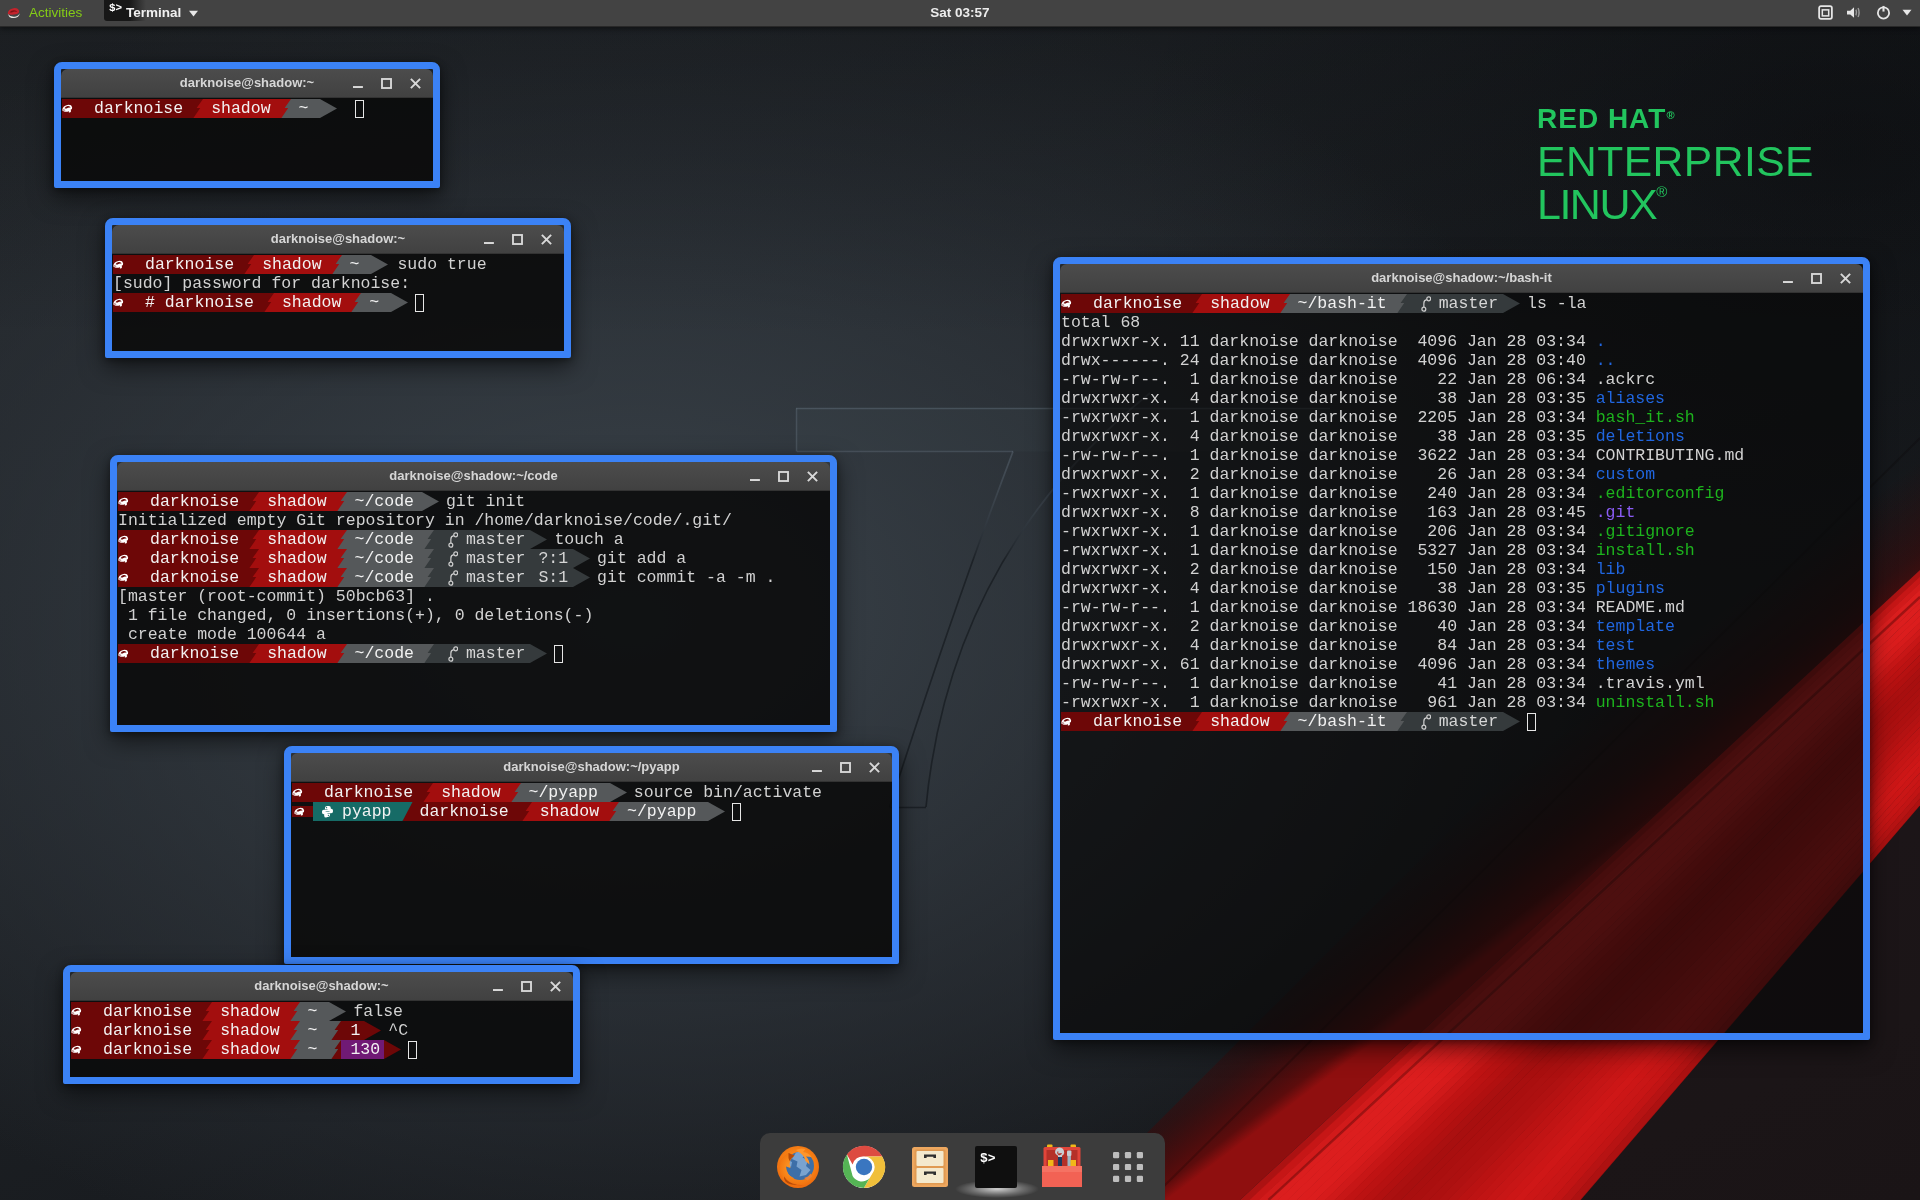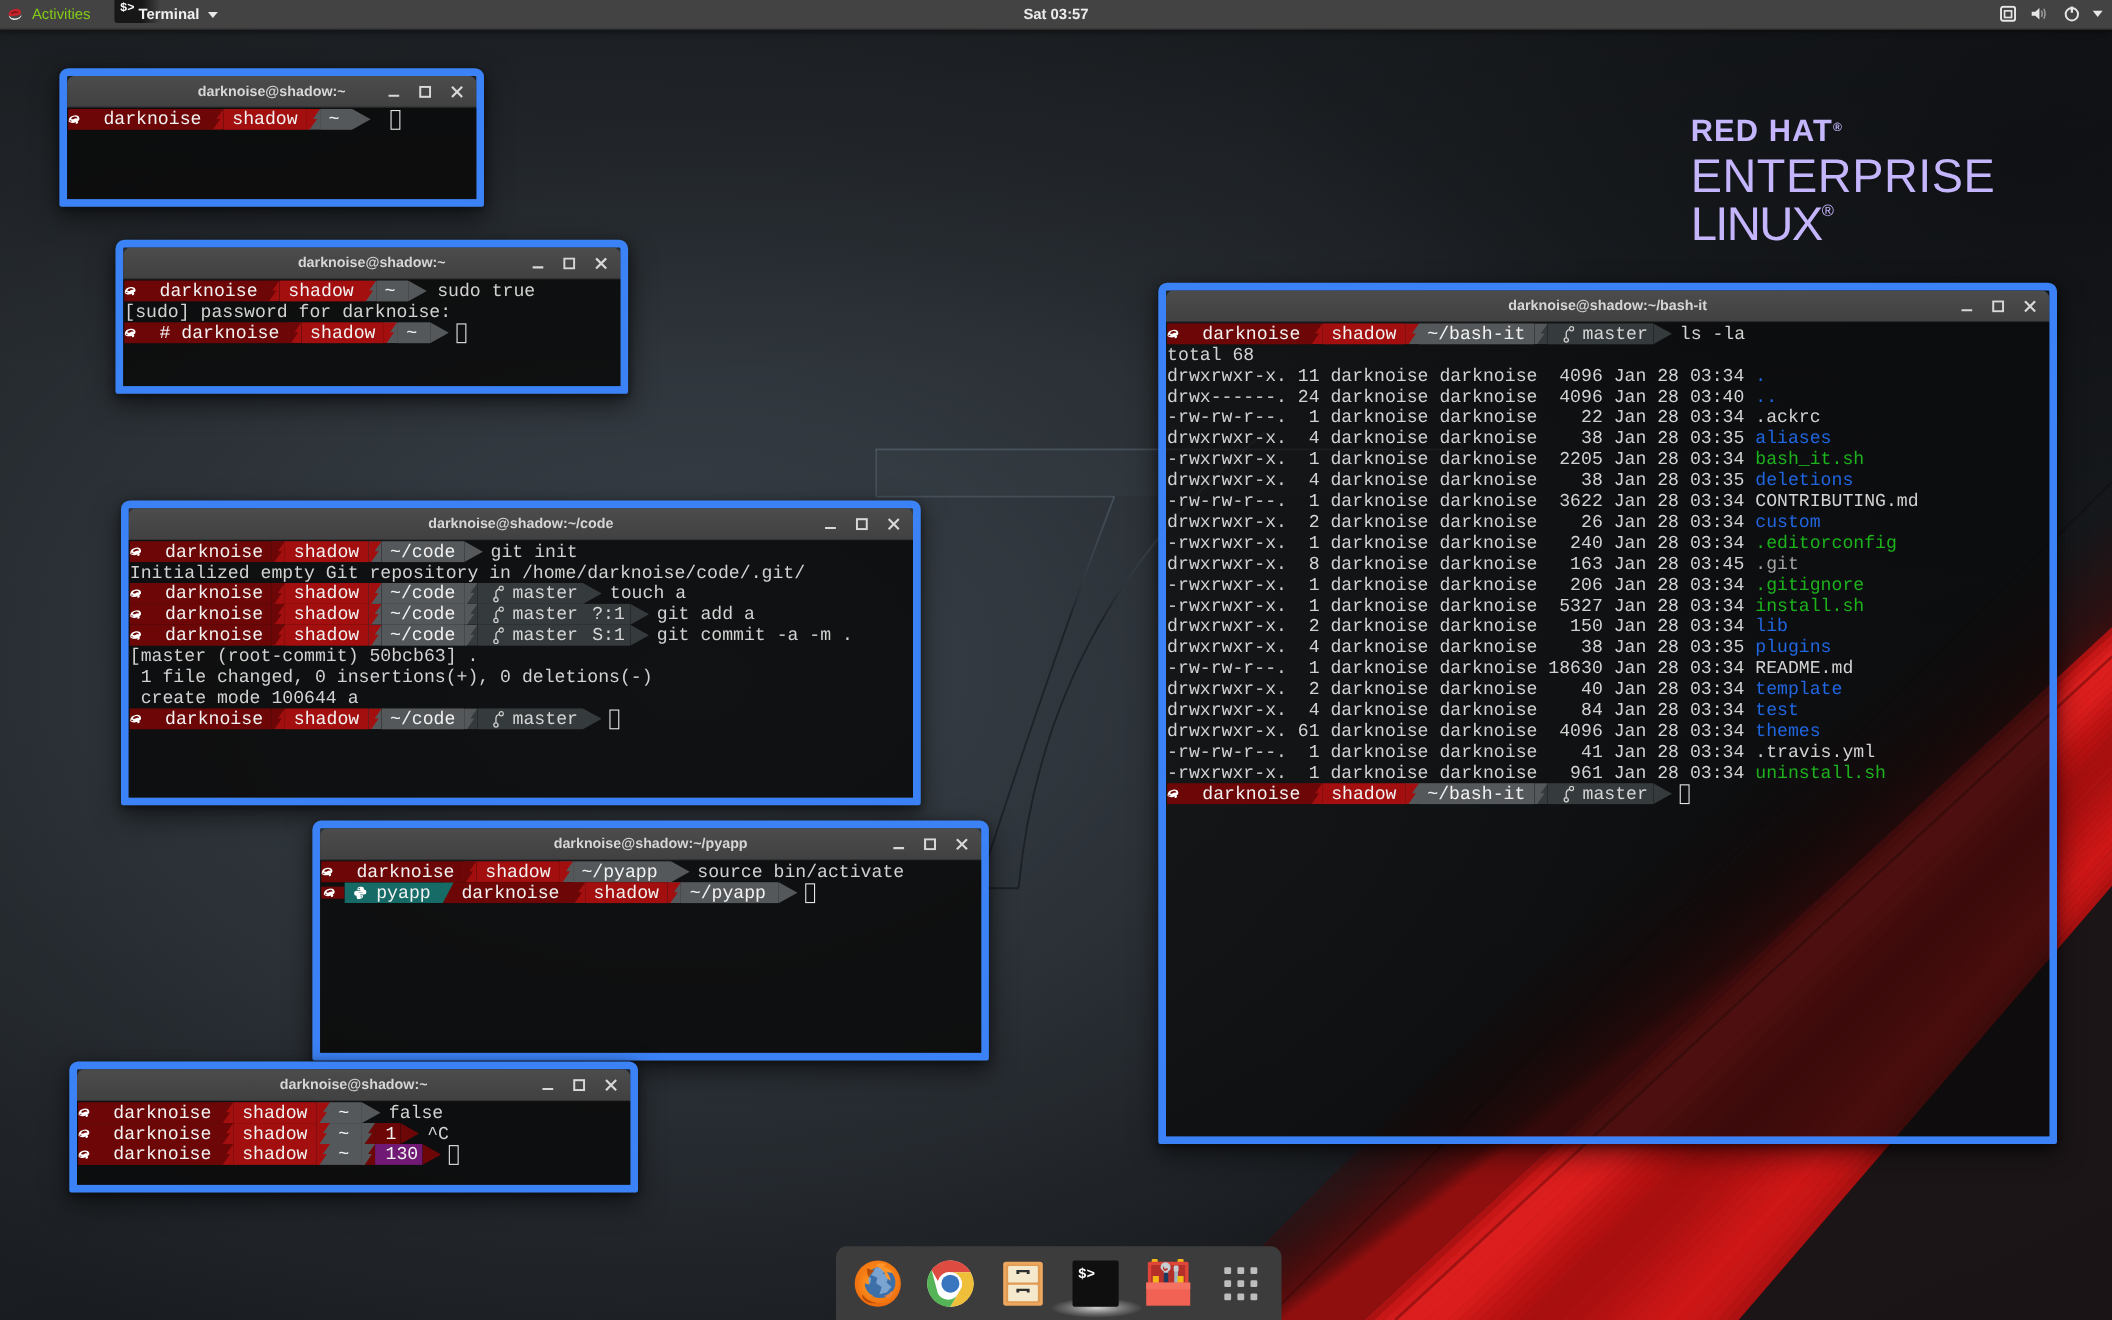--- a/index.html
+++ b/index.html
@@ -2,21 +2,21 @@
 <html><head><meta charset="utf-8"><style>
 html,body{margin:0;padding:0}
 *{-webkit-font-smoothing:antialiased}
 body{width:1920px;height:1200px;overflow:hidden;position:relative;background:#17191c;font-family:"Liberation Sans",sans-serif}
 .wall{position:absolute;inset:0;background:
  linear-gradient(180deg, rgba(5,6,8,0.30), rgba(5,6,8,0) 340px),
  radial-gradient(1300px 900px at 630px 620px, rgba(62,71,79,0.9), rgba(47,53,60,0.5) 52%, rgba(0,0,0,0) 76%),
  radial-gradient(1200px 800px at 1850px 150px, rgba(8,9,11,0.55), rgba(0,0,0,0) 60%),
  linear-gradient(155deg,#24282c 0%,#1f2327 35%,#191c20 60%,#15171a 82%,#131518 100%)}
 .seven{position:absolute;left:0;top:0}
-.rhlogo{position:absolute;left:1537px;top:103px;color:#c4b5fd}
+.rhlogo{position:absolute;left:1537px;top:103px;color:#22c55e}
 .topbar{position:absolute;left:0;top:0;width:1920px;height:26px;background:#434343;border-bottom:1px solid #282828;box-shadow:0 2px 5px rgba(0,0,0,0.45);z-index:50}
 .clock{position:absolute;left:0;top:0;width:100%;text-align:center;line-height:25px;font-size:13.5px;font-weight:bold;color:#ececec}
 .sysicons{position:absolute;right:8px;top:0;height:25px;display:flex;align-items:center}
 .win{position:absolute;border:7px solid #3b82f6;border-radius:8px 8px 2px 2px;box-shadow:0 9px 24px rgba(0,0,0,0.55),0 2px 7px rgba(0,0,0,0.4);z-index:10}
 .tb{position:relative;height:28px;background:linear-gradient(#4c4c4c,#414141);border-radius:7px 7px 0 0;border-bottom:1px solid #333}
 .tt{display:block;text-align:center;line-height:27px;font-size:13px;font-weight:bold;color:#d6d6d6}
 .wb{position:absolute;top:9px;width:11px;height:11px}
 .wb svg{width:11px;height:11px;display:block}
 .tc{position:absolute;left:0;top:29px;right:0;bottom:0;padding:1px 0 0 1px;font:16.5px/19px "Liberation Mono",monospace;color:#d2d2d2;overflow:hidden}
 .r{display:flex;height:19px;align-items:center;white-space:pre}
@@ -471,28 +471,28 @@
               <circle cx="4" cy="18.2" r="2.7"></circle>
               <circle cx="10.8" cy="3.8" r="2.7"></circle>
               <path d="M4 15.4 V10 Q4 5.6 8.2 5"></path>
             </g>
           </svg><span style="margin-left:8px;color:#d6d6d6">master</span></span><svg class="zz" style="width:17px" viewBox="0 0 14 20" preserveAspectRatio="none">
           <path d="M0 0 L14 10 L0 20 Z" fill="#353a3c"></path>
         </svg><span style="margin-left:7px"><span>ls -la</span></span></div>
       <div class="r"><span>total 68</span></div>
       <div class="r"><span>drwxrwxr-x. 11 darknoise darknoise  4096 Jan 28 03:34 </span><span style="color:#2066e0;">.</span></div>
       <div class="r"><span>drwx------. 24 darknoise darknoise  4096 Jan 28 03:40 </span><span style="color:#2066e0;">..</span></div>
-      <div class="r"><span>-rw-rw-r--.  1 darknoise darknoise    22 Jan 28 03:34 </span><span>.ackrc</span></div>
+      <div class="r"><span>-rw-rw-r--.  1 darknoise darknoise    22 Jan 28 06:34 </span><span>.ackrc</span></div>
       <div class="r"><span>drwxrwxr-x.  4 darknoise darknoise    38 Jan 28 03:35 </span><span style="color:#2066e0;">aliases</span></div>
       <div class="r"><span>-rwxrwxr-x.  1 darknoise darknoise  2205 Jan 28 03:34 </span><span style="color:#1db31d;">bash_it.sh</span></div>
       <div class="r"><span>drwxrwxr-x.  4 darknoise darknoise    38 Jan 28 03:35 </span><span style="color:#2066e0;">deletions</span></div>
       <div class="r"><span>-rw-rw-r--.  1 darknoise darknoise  3622 Jan 28 03:34 </span><span>CONTRIBUTING.md</span></div>
       <div class="r"><span>drwxrwxr-x.  2 darknoise darknoise    26 Jan 28 03:34 </span><span style="color:#2066e0;">custom</span></div>
       <div class="r"><span>-rwxrwxr-x.  1 darknoise darknoise   240 Jan 28 03:34 </span><span style="color:#1db31d;">.editorconfig</span></div>
-      <div class="r"><span>drwxrwxr-x.  8 darknoise darknoise   163 Jan 28 03:45 </span><span style="color:#a3a3a3;font-family:Liberation Mono, monospace;">.git</span></div>
+      <div class="r"><span>drwxrwxr-x.  8 darknoise darknoise   163 Jan 28 03:45 </span><span style="color:#8b5cf6;font-family:Liberation Mono, monospace;">.git</span></div>
       <div class="r"><span>-rwxrwxr-x.  1 darknoise darknoise   206 Jan 28 03:34 </span><span style="color:#1db31d;">.gitignore</span></div>
       <div class="r"><span>-rwxrwxr-x.  1 darknoise darknoise  5327 Jan 28 03:34 </span><span style="color:#1db31d;">install.sh</span></div>
       <div class="r"><span>drwxrwxr-x.  2 darknoise darknoise   150 Jan 28 03:34 </span><span style="color:#2066e0;">lib</span></div>
       <div class="r"><span>drwxrwxr-x.  4 darknoise darknoise    38 Jan 28 03:35 </span><span style="color:#2066e0;">plugins</span></div>
       <div class="r"><span>-rw-rw-r--.  1 darknoise darknoise 18630 Jan 28 03:34 </span><span>README.md</span></div>
       <div class="r"><span>drwxrwxr-x.  2 darknoise darknoise    40 Jan 28 03:34 </span><span style="color:#2066e0;">template</span></div>
       <div class="r"><span>drwxrwxr-x.  4 darknoise darknoise    84 Jan 28 03:34 </span><span style="color:#2066e0;">test</span></div>
       <div class="r"><span>drwxrwxr-x. 61 darknoise darknoise  4096 Jan 28 03:34 </span><span style="color:#2066e0;">themes</span></div>
       <div class="r"><span>-rw-rw-r--.  1 darknoise darknoise    41 Jan 28 03:34 </span><span>.travis.yml</span></div>
       <div class="r"><span>-rwxrwxr-x.  1 darknoise darknoise   961 Jan 28 03:34 </span><span style="color:#1db31d;">uninstall.sh</span></div>

